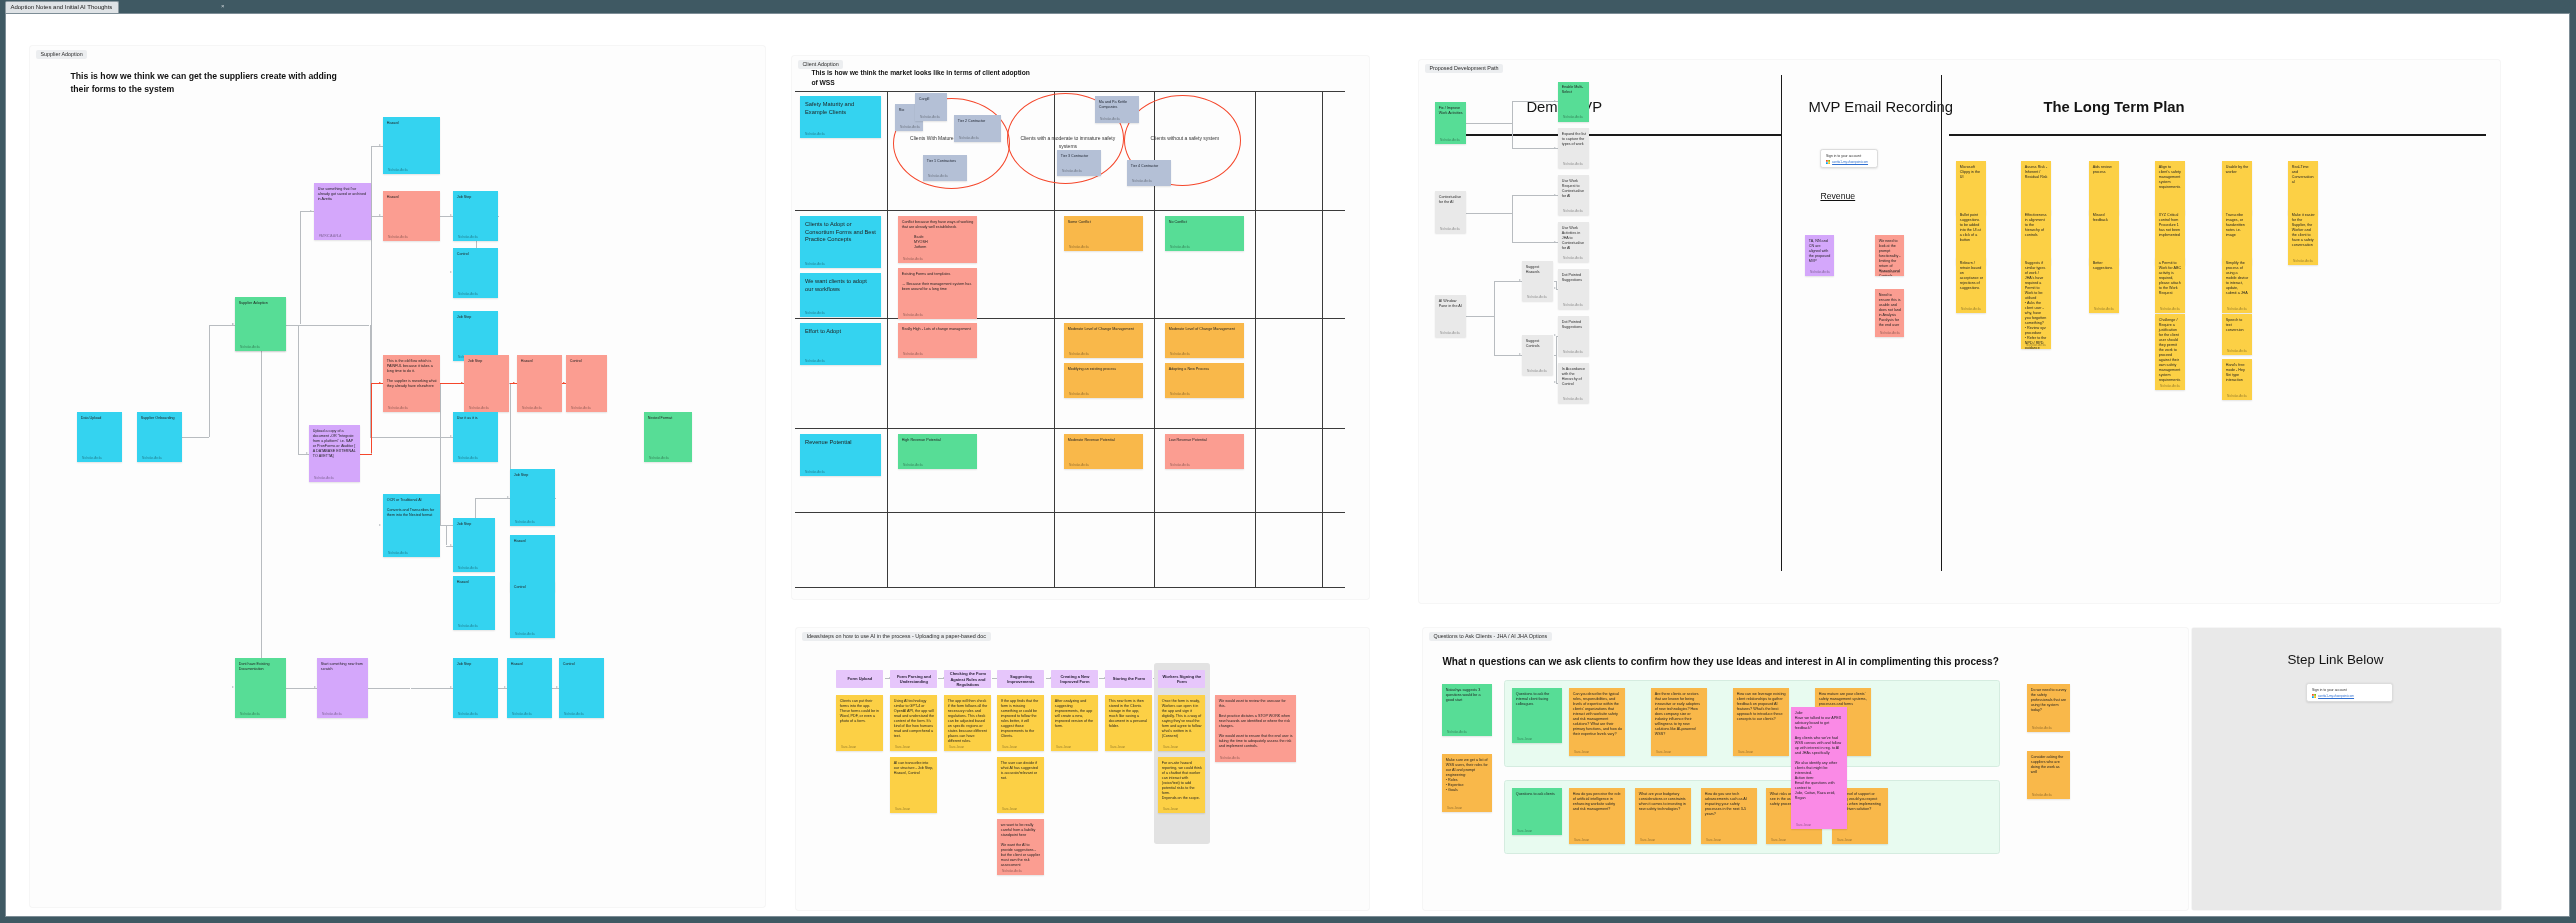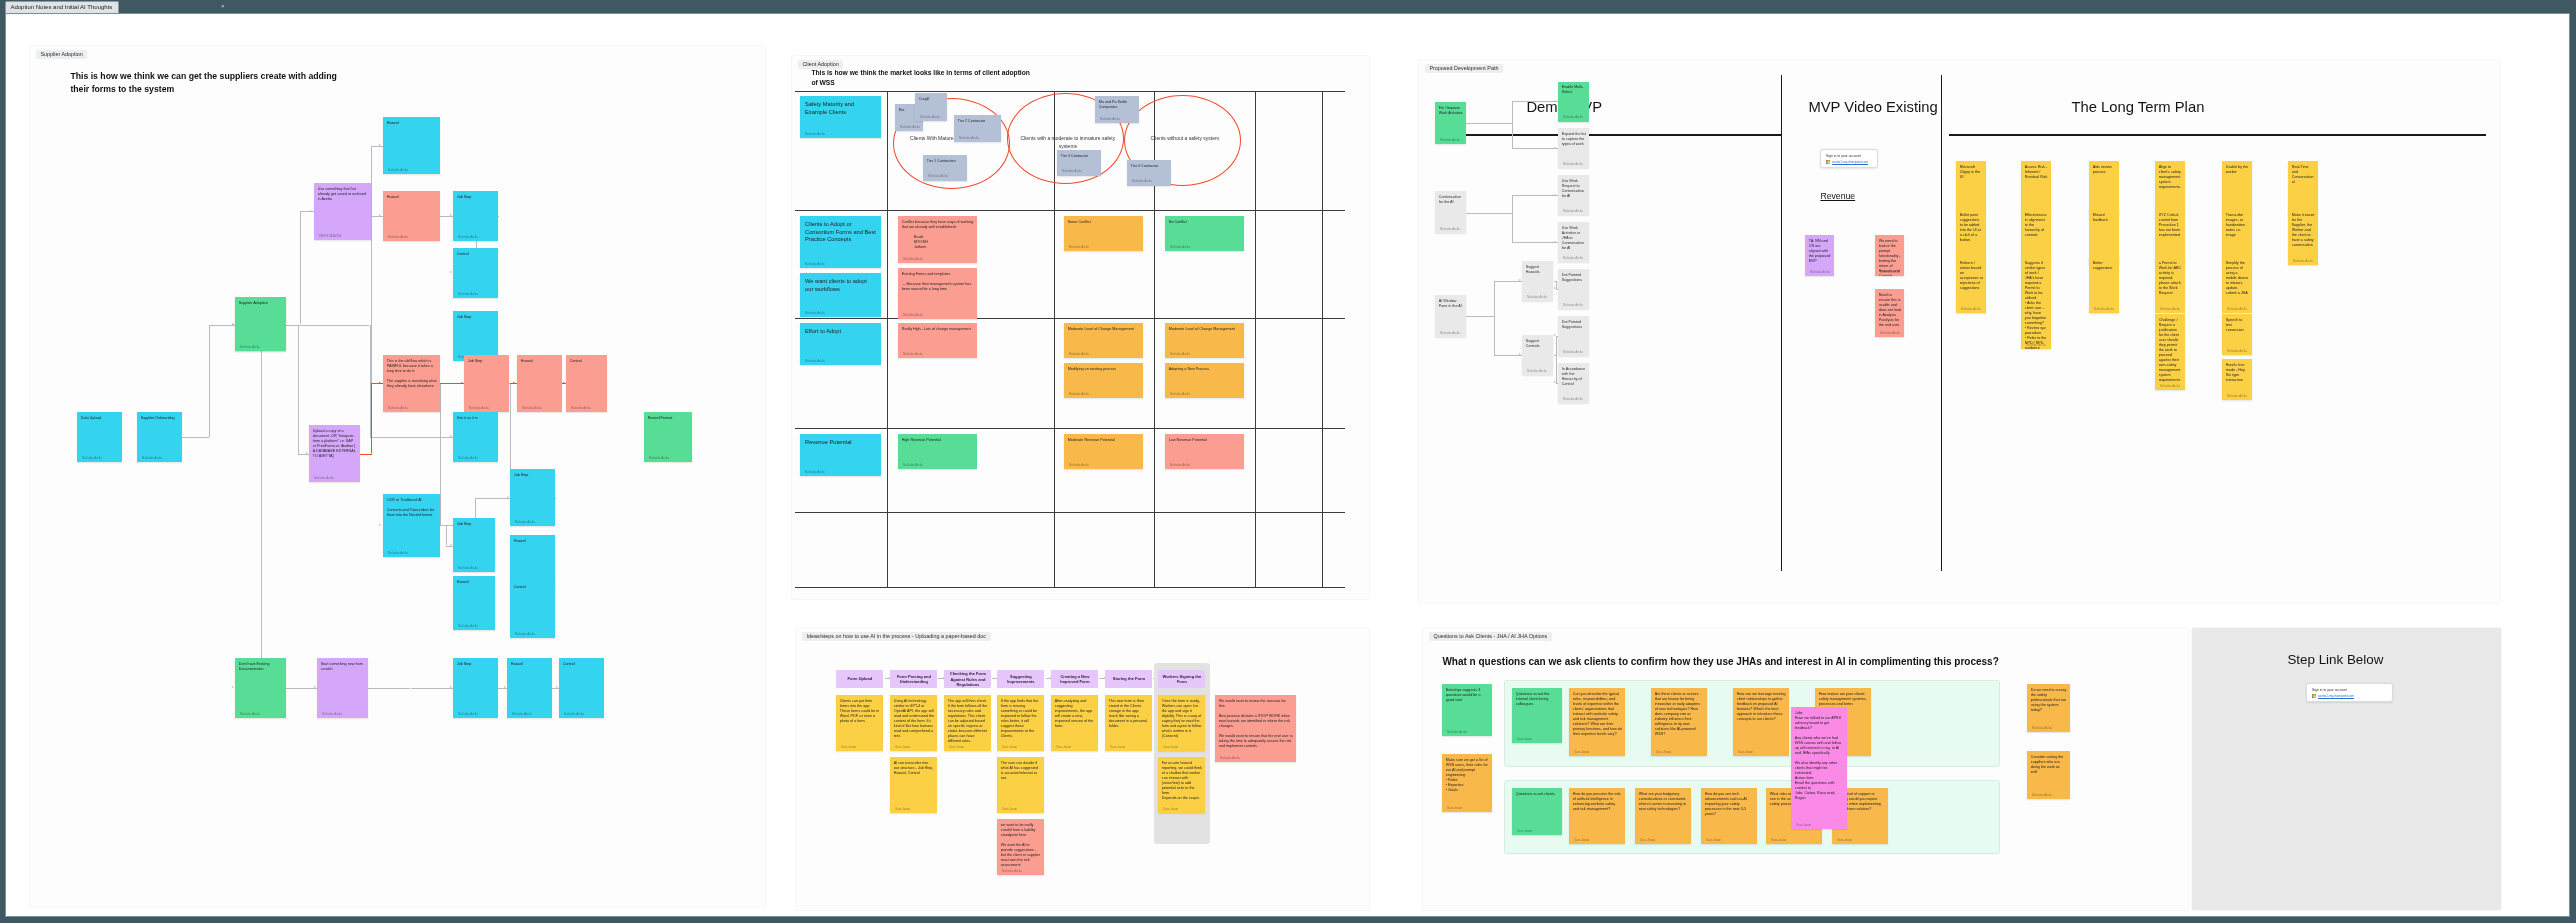--- a/index.html
+++ b/index.html
@@ -498,22 +498,22 @@
         </div>
       </div>
       <div class="frame" style="left: 1413px; top: 46px; width: 1081px; height: 543px;">
         <div class="frame-title">Proposed Development Path</div>
         <div class="frame-body">
           <div class="divider v" style="left: 362px; top: 14.8px; width: 0.7px; height: 496px;"></div>
           <div class="divider v" style="left: 522px; top: 14.8px; width: 0.7px; height: 496px;"></div>
           <div class="divider h" style="left: 16px; top: 74px; width: 346px; height: 1.3px; background: rgb(26, 26, 26);"></div>
           <div class="divider h" style="left: 530px; top: 74px; width: 537px; height: 1.3px; background: rgb(26, 26, 26);"></div>
           <div class="bigtitle" style="left: 107px; top: 39px;">Demo MVP</div>
-          <div class="bigtitle" style="left: 389px; top: 39px;">MVP Video Existing</div>
-          <div class="bigtitle" style="left: 652px; top: 39px;">The Long Term Plan</div>
+          <div class="bigtitle" style="left: 389px; top: 39px;">MVP Email Recording</div>
+          <div class="bigtitle" style="left: 624px; top: 39px; font-weight: bold;">The Long Term Plan</div>
           <div class="conn h" style="left: 47px; top: 63px; width: 46px; height: 0.7px;"></div>
           <div class="conn v" style="left: 93px; top: 41px; width: 0.7px; height: 21.4px;"></div>
           <div class="conn h" style="left: 93px; top: 41px; width: 46px; height: 0.7px;"></div>
           <div class="arrowhead" style="left: 135px; top: 40px;"></div>
           <div class="conn h" style="left: 47px; top: 63px; width: 46px; height: 0.7px;"></div>
           <div class="conn v" style="left: 93px; top: 63px; width: 0.7px; height: 25.6px;"></div>
           <div class="conn h" style="left: 93px; top: 88px; width: 46px; height: 0.7px;"></div>
           <div class="arrowhead" style="left: 135px; top: 87px;"></div>
           <div class="conn h" style="left: 47px; top: 153px; width: 46px; height: 0.7px;"></div>
           <div class="conn v" style="left: 93px; top: 135px; width: 0.7px; height: 17.3px;"></div>
@@ -780,21 +780,21 @@
 Best practice dictates a STOP WORK when new hazards are identified or where the risk changes.
 
 We would want to ensure that the end user is taking the time to adequately assess the risk and implement controls.</div>
             <div class="author">Nicholas Arcila</div>
           </div>
         </div>
       </div>
       <div class="frame" style="left: 1417px; top: 614px; width: 765px; height: 282px;">
         <div class="frame-title">Questions to Ask Clients - JHA / AI JHA Options</div>
         <div class="frame-body">
-          <div class="headline" style="left: 19px; top: 28px; width: 725px; font-size: 10px; white-space: nowrap;">What n questions can we ask clients to confirm how they use JHAs and interest in AI in complimenting this process?</div>
+          <div class="headline" style="left: 19px; top: 28px; width: 725px; font-size: 10px; white-space: nowrap;">What n questions can we ask clients to confirm how they use Ideas and interest in AI in complimenting this process?</div>
           <div class="note green tiny" style="left: 19px; top: 56px; width: 50px; height: 52px;">
             <div style="white-space: pre-wrap;">Natashya suggests 3 questions would be a good start</div>
             <div class="author">Nicholas Arcila</div>
           </div>
           <div class="note orange tiny" style="left: 19px; top: 126px; width: 50px; height: 58px;">
             <div style="white-space: pre-wrap;">Make sure we get a list of WSS users, their roles for our AI and prompt engineering:
 • Roles
 • Expertise
 • Goals</div>
             <div class="author">Sara Javan</div>

